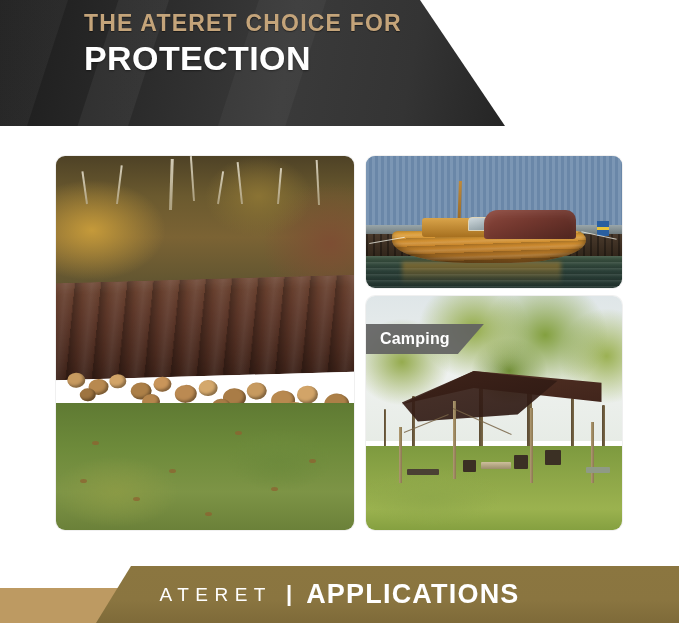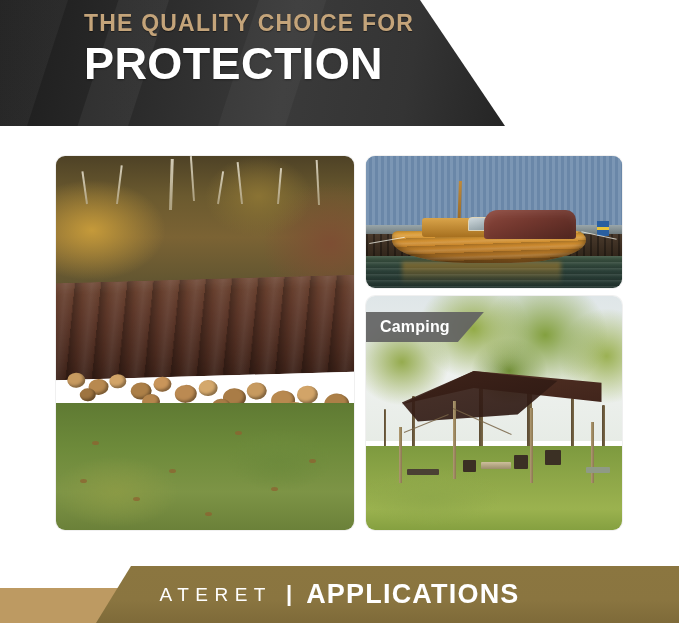--- a/index.html
+++ b/index.html
@@ -48,21 +48,21 @@
     font-size: 31px;
     font-weight: bold;
     letter-spacing: 0.4px;
     line-height: 1;
     margin: 0 0 4px 0;
     white-space: nowrap;
     text-shadow: 0 1px 2px rgba(0,0,0,0.4);
   }
   .head-line3 {
     color: #ffffff;
-    font-size: 45px;
+    font-size: 34px;
     font-weight: bold;
     letter-spacing: 0.4px;
     line-height: 1;
     margin: 0;
     white-space: nowrap;
     text-shadow: 0 1px 2px rgba(0,0,0,0.4);
   }
 
   
   .panel {
@@ -87,21 +87,21 @@
     padding: 0 34px 0 14px;
     color: #ffffff;
     font-size: 16px;
     font-weight: bold;
     letter-spacing: 0.2px;
     z-index: 9;
     clip-path: polygon(0 0, 100% 0, calc(100% - 26px) 100%, 0 100%);
     white-space: nowrap;
   }
   .label-dark  { top: 18px; background: rgba(30,30,30,0.80); }
-  .label-grey  { top: 16px; background: rgba(98,98,98,0.92); }
+  .label-grey  { top: 28px; background: rgba(98,98,98,0.92); }
 
   
   .st-sky {
     position: absolute; left:0; top:0; right:0; height: 36%;
     background:
       radial-gradient(ellipse 40% 60% at 12% 55%, #c59a3a 0%, rgba(197,154,58,0) 62%),
       radial-gradient(ellipse 30% 50% at 68% 30%, #8a7334 0%, rgba(138,115,52,0) 60%),
       radial-gradient(ellipse 35% 70% at 92% 65%, #7d4e33 0%, rgba(125,78,51,0) 65%),
       linear-gradient(180deg, #4e4226 0%, #6b5a2f 30%, #7b6334 60%, #5d5330 100%);
   }
@@ -309,21 +309,21 @@
     font-size: 27px;
     font-weight: bold;
     letter-spacing: 1.2px;
   }
 </style>
 </head>
 <body>
 
 <div class="header-banner">
   <div class="header-inner">
-    <div class="head-line1">THE QUALITY CHOICE FOR</div>
+    <div class="head-line1">THE ATERET CHOICE FOR</div>
     <div class="head-line3">PROTECTION</div>
   </div>
 </div>
 
 <div class="panel panel-storage">
   <div class="scene">
     <div class="st-sky"></div>
     <div class="st-branches">
       <div class="br" style="left:38%; top:2%; width:3px; height:34%; transform:rotate(2deg);"></div>
       <div class="br" style="left:46%; top:0%; width:2px; height:30%; transform:rotate(-4deg);"></div>

